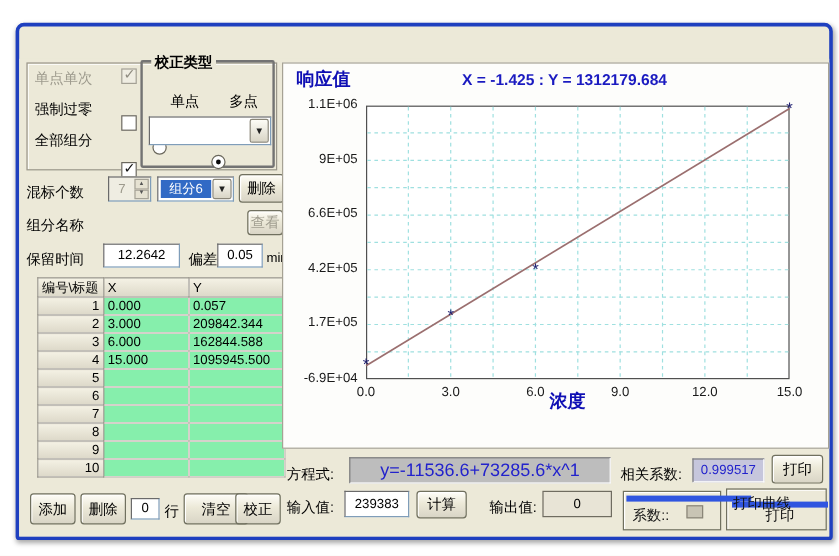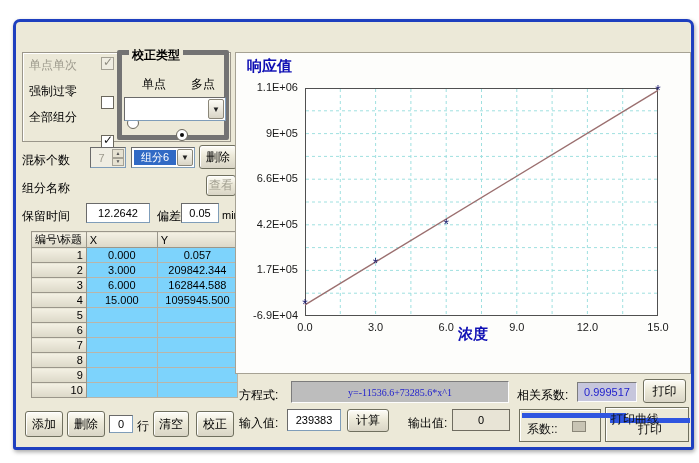--- a/index.html
+++ b/index.html
@@ -15,21 +15,21 @@
     padding-left:7px;white-space:nowrap;overflow:hidden;width:640px;
     text-shadow:1px 1px 1px rgba(0,0,40,.5);}
   .close-btn{position:absolute;right:5px;top:3px;width:22px;height:20px;border-radius:3px;
     border:1px solid #f2f2f2;background:linear-gradient(180deg,#f3a183 0%,#e0502f 40%,#c33116 100%);
     color:#fff;font-weight:bold;font-size:12px;text-align:center;line-height:18px;cursor:pointer;}
   .content{position:absolute;left:0;top:27px;width:675px;height:398px;background:#ece9d8;}
   .abs{position:absolute;}
   .label{font-size:12px;color:#000;white-space:nowrap;}
   .label-dis{font-size:12px;color:#9d9a8d;white-space:nowrap;}
   .frame{border:1px solid #9a968a;box-shadow:1px 1px 0 #fff inset;}
-  .groupbox{border:5px solid #737373;border-radius:2px;}
+  .groupbox{border:2px solid #737373;border-radius:2px;}
   .groupbox .legend{position:absolute;top:-8px;left:7px;background:#ece9d8;padding:0 3px;font-size:12px;font-weight:bold;}
   .checkbox{width:13px;height:13px;background:#fff;border:1px solid #6a675c;position:relative;}
   .checkbox .mark{position:absolute;left:1px;top:-3px;font-size:12px;font-weight:bold;color:#111;}
   .checkbox.disabled{border-color:#a3a094;background:#efede2;}
   .checkbox.disabled .mark{color:#8f8c80;}
   .radio{width:12px;height:12px;border-radius:50%;background:#fff;border:1px solid #6a675c;position:relative;}
   .radio .dot{position:absolute;left:3px;top:3px;width:4px;height:4px;border-radius:50%;background:#0c0c0c;}
   .btn{background:linear-gradient(180deg,#fefdf8 0%,#ece9d8 45%,#d9d5c6 100%);
     border:1px solid #70705f;border-radius:3px;font-size:12px;color:#000;text-align:center;
     box-shadow:1px 1px 0 #fff inset;display:flex;align-items:center;justify-content:center;cursor:pointer;}
@@ -42,26 +42,26 @@
     font-size:8px;color:#222;display:flex;align-items:center;justify-content:center;cursor:pointer;}
   .spin{position:absolute;right:1px;top:1px;bottom:1px;width:12px;display:flex;flex-direction:column;}
   .spin span{flex:1;background:#e6e2d2;border:1px solid #a5a296;font-size:5px;line-height:1;
     display:flex;align-items:center;justify-content:center;color:#555;}
   table.grid{border-collapse:collapse;table-layout:fixed;width:207px;background:#fff;
     border:1px solid #8a8678;font-size:11px;}
   table.grid td,table.grid th{border:1px solid #b9b5a9;height:15px;padding:0 3px;overflow:hidden;white-space:nowrap;}
   table.grid th{background:linear-gradient(180deg,#f4f1e4,#dcd8c8);font-weight:normal;text-align:left;
     border-color:#9a968a;}
   table.grid td.num{background:linear-gradient(180deg,#f4f1e4,#dcd8c8);text-align:right;border-color:#9a968a;}
-  table.grid td.val{text-align:center;background:#7dd3fc;color:#000;}
+  table.grid td.val{text-align:left;background:#86efac;color:#000;}
   .chart-panel{background:#fdfdfb;border:1px solid #a6a294;}
   .blue-bold{color:#0f0fb4;font-weight:bold;}
   .tick{position:absolute;font-size:11px;color:#1a1a1a;white-space:nowrap;}
   .eq-field{background:#bdbdbd;border:1px solid;border-color:#7c7c7c #fdfdfd #fdfdfd #7c7c7c;
-    color:#2222cc;font-size:10px;font-family:Liberation Serif, serif;}
+    color:#2222cc;font-size:15px;}
   .corr-field{background:#c6c6dc;border:1px solid;border-color:#7c7c7c #fdfdfd #fdfdfd #7c7c7c;
     color:#2222cc;font-size:11px;}
   .out-field{background:#e8e4d6;border:1px solid #6f6c60;font-size:11px;}
   .glitch-box{background:#ece9d8;border:1px solid #70705f;box-shadow:1px 1px 0 #fff inset;}
   .glitch-bar{background:#2f55e0;height:5px;}
   .glitch-text{font-size:12px;color:#111;white-space:nowrap;}
 </style>
 </head>
 <body>
 
@@ -189,26 +189,27 @@
                   <td class="val"></td>
               </tr>
             </tbody>
         </table>
       </div>
 
       <div class="abs btn" style="left:9px;top:362px;width:38px;height:26px;">添加</div>
       <div class="abs btn" style="left:51px;top:362px;width:38px;height:26px;">删除</div>
       <div class="abs sunken field-center" style="left:93px;top:366px;width:24px;height:18px;">0</div>
       <div class="abs label" style="left:121px;top:369px;">行</div>
-      <div class="abs btn" style="left:137px;top:362px;width:36px;height:26px;">清空</div>
+      <div class="abs btn" style="left:137px;top:362px;width:54px;height:26px;">清空</div>
       <div class="abs btn" style="left:180px;top:362px;width:38px;height:26px;">校正</div>
 
       <div class="abs chart-panel" style="left:219px;top:3px;width:456px;height:322px;"></div>
 
       <div class="abs blue-bold" style="left:231px;top:8px;font-size:15px;">响应值</div>
+      <div class="abs blue-bold" style="left:369px;top:10px;font-size:13px;color:#1a1ac0;">X = -1.425 : Y = 1312179.684</div>
 
       <div id="yticks">
           <div class="tick" style="left: 222px; top: 32px; width: 60px; text-align: right;">1.1E+06</div>
           <div class="tick" style="left: 222px; top: 77.6px; width: 60px; text-align: right;">9E+05</div>
           <div class="tick" style="left: 222px; top: 123.2px; width: 60px; text-align: right;">6.6E+05</div>
           <div class="tick" style="left: 222px; top: 168.8px; width: 60px; text-align: right;">4.2E+05</div>
           <div class="tick" style="left: 222px; top: 214.4px; width: 60px; text-align: right;">1.7E+05</div>
           <div class="tick" style="left: 222px; top: 260px; width: 60px; text-align: right;">-6.9E+04</div>
         </div>
       <div id="xticks">

